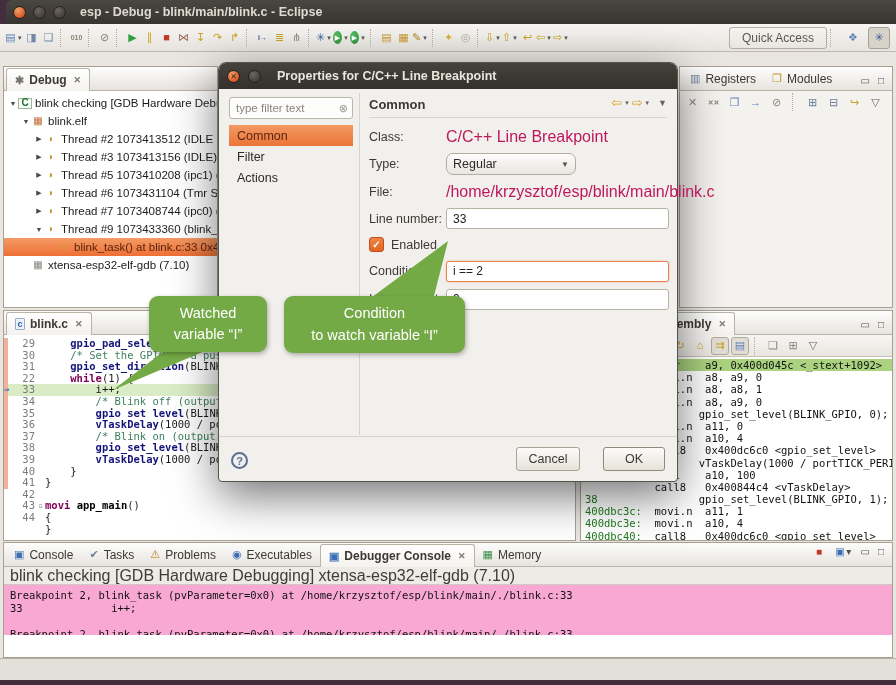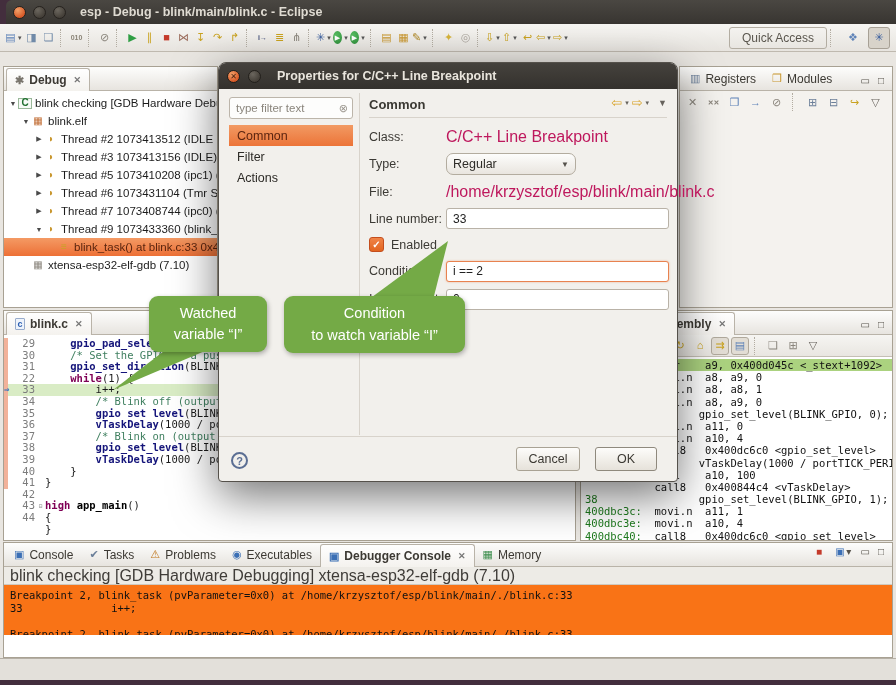--- a/index.html
+++ b/index.html
@@ -64,21 +64,21 @@
   #disasm-combo{width:58px;height:16px;border:1px solid #b3ada2;border-radius:2px;background:#fff;font-size:10px;color:#555;overflow:hidden;direction:rtl;white-space:nowrap;padding:1px 3px;display:flex;align-items:center}
   .dbtn{width:18px;height:18px;display:flex;align-items:center;justify-content:center;border-radius:3px;flex:none}
   .dbtn.pressed{background:#e2ddd4;border:1px solid #b0a99c}
   #disasm-body{height:calc(100% - 46px);overflow:hidden;padding:2px 0 0 4px;background:#fff}
   .dline{display:flex;height:12.2px;line-height:12.2px;font-family:"DejaVu Sans Mono",monospace;font-size:10.5px;white-space:pre;color:#111}
   .dline.hl{background:#abd27f}
   .daddr{color:#1d7a1d;flex:none}
 
   
   #console-status{height:18px;background:#edebe6;border-bottom:1px solid #cfc9bf;font-size:16px;color:#3f3c38;display:flex;align-items:center;padding-left:6px}
-  #console-body{background:#f97316;height:calc(100% - 64px);padding:4px 0 0 6px;overflow:hidden}
+  #console-body{background:#f9a8d4;height:calc(100% - 64px);padding:4px 0 0 6px;overflow:hidden}
   .cline{font-family:"DejaVu Sans Mono",monospace;font-size:10.5px;line-height:13px;white-space:pre;color:#111}
 
   
   #status-strip{position:absolute;left:0;top:658px;width:896px;height:22px;background:#e3e0da;border-top:1px solid #b5afa5;z-index:1}
 
   
   #dialog{position:absolute;left:218px;top:62px;width:460px;height:420px;background:#f2f0ec;border:1px solid #55514b;border-radius:8px 8px 4px 4px;box-shadow:0 14px 45px rgba(0,0,0,.55);z-index:40}
   #dialog-titlebar{height:26px;background:linear-gradient(#45423d,#34312d);border-radius:7px 7px 0 0;display:flex;align-items:center}
   #dialog-title{color:#e9e5dd;font-size:12.5px;font-weight:bold;margin-left:16px;white-space:nowrap}
   .dwbtn{width:13px;height:13px;border-radius:50%;margin-left:8px;border:1px solid #221f1b;flex:none;display:flex;align-items:center;justify-content:center;font-size:8px;color:#4a2410}
@@ -103,21 +103,21 @@
   .fvalue{font-size:16px;color:#be185d;white-space:nowrap}
   .fld{flex:1;height:21px;border:1px solid #b9b2a7;border-radius:3px;background:#fff;font-size:12px;color:#222;padding:0 6px;font-family:"Liberation Sans",sans-serif}
   .fld.focus{border-color:#e8824f;box-shadow:0 0 2px rgba(232,130,79,.6)}
   #type-dd{width:130px;height:22px;border:1px solid #b3ac9f;border-radius:7px;background:linear-gradient(#fdfdfc,#e9e5df);display:flex;align-items:center;font-size:12.5px;color:#2e2c28;padding:0 6px}
   #type-dd .car{margin-left:auto;font-size:8px;color:#55514b}
   #chk{width:15px;height:15px;border-radius:3px;background:linear-gradient(#f08448,#e2641f);border:1px solid #c44e1d;color:#fff;font-size:10px;font-weight:bold;display:flex;align-items:center;justify-content:center;margin-right:7px}
   #dlg-footer-hr{position:absolute;left:0;right:0;bottom:44px;border-top:1px solid #d8d3cb}
   #dlg-help{position:absolute;left:12px;bottom:12px;width:17px;height:17px;border:2px solid #5b6e93;border-radius:50%;color:#5b6e93;font-size:11px;font-weight:bold;display:flex;align-items:center;justify-content:center}
   .dlgbtn{position:absolute;bottom:10px;height:24px;border:1px solid #a9a294;border-radius:3px;background:linear-gradient(#fdfcfa,#e6e2da);font-size:12.5px;color:#3c3933;display:flex;align-items:center;justify-content:center}
   #btn-cancel{right:97px;width:64px}
-  #btn-ok{right:20px;width:62px;border-color:#8f897d}
+  #btn-ok{right:12px;width:62px;border-color:#8f897d}
 
   
   .callout{position:absolute;background:#74aa46;color:#fff;border-radius:9px;display:flex;flex-direction:column;align-items:center;justify-content:center;font-size:14.5px;z-index:46;box-shadow:1px 2px 5px rgba(0,0,0,.3);line-height:1.45}
   #tails{position:absolute;left:0;top:0;z-index:45;pointer-events:none}
 </style>
 </head>
 <body>
 
 <div id="titlebar">
   <span class="winbtn close"></span>
@@ -369,21 +369,21 @@
       <div class="codeline curline"><span class="cbar chg">⇒</span><span class="lnum">33</span><span class="lfold"></span><span class="lbody"><span class="tk-pl">        i++;</span></span></div>
       <div class="codeline"><span class="cbar chg"></span><span class="lnum">34</span><span class="lfold"></span><span class="lbody"><span class="tk-pl">        </span><span class="tk-cm">/* Blink off (output low) */</span></span></div>
       <div class="codeline"><span class="cbar chg"></span><span class="lnum">35</span><span class="lfold"></span><span class="lbody"><span class="tk-pl">        </span><span class="tk-fn">gpio_set_level</span><span class="tk-pl">(BLINK_GPIO, 0);</span></span></div>
       <div class="codeline"><span class="cbar chg"></span><span class="lnum">36</span><span class="lfold"></span><span class="lbody"><span class="tk-pl">        </span><span class="tk-fn">vTaskDelay</span><span class="tk-pl">(1000 / portTICK_PERIOD_MS);</span></span></div>
       <div class="codeline"><span class="cbar chg"></span><span class="lnum">37</span><span class="lfold"></span><span class="lbody"><span class="tk-pl">        </span><span class="tk-cm">/* Blink on (output high) */</span></span></div>
       <div class="codeline"><span class="cbar chg"></span><span class="lnum">38</span><span class="lfold"></span><span class="lbody"><span class="tk-pl">        </span><span class="tk-fn">gpio_set_level</span><span class="tk-pl">(BLINK_GPIO, 1);</span></span></div>
       <div class="codeline"><span class="cbar chg"></span><span class="lnum">39</span><span class="lfold"></span><span class="lbody"><span class="tk-pl">        </span><span class="tk-fn">vTaskDelay</span><span class="tk-pl">(1000 / portTICK_PERIOD_MS);</span></span></div>
       <div class="codeline"><span class="cbar chg"></span><span class="lnum">40</span><span class="lfold"></span><span class="lbody"><span class="tk-pl">    }</span></span></div>
       <div class="codeline"><span class="cbar chg"></span><span class="lnum">41</span><span class="lfold"></span><span class="lbody"><span class="tk-pl">}</span></span></div>
       <div class="codeline"><span class="cbar"></span><span class="lnum">42</span><span class="lfold"></span><span class="lbody"></span></div>
-      <div class="codeline"><span class="cbar"></span><span class="lnum">43</span><span class="lfold">⊟</span><span class="lbody"><span class="tk-kw">high</span><span class="tk-pl"> </span><span class="tk-fnb">app_main</span><span class="tk-pl">()</span></span></div>
+      <div class="codeline"><span class="cbar"></span><span class="lnum">43</span><span class="lfold">⊟</span><span class="lbody"><span class="tk-kw">movi</span><span class="tk-pl"> </span><span class="tk-fnb">app_main</span><span class="tk-pl">()</span></span></div>
       <div class="codeline"><span class="cbar"></span><span class="lnum">44</span><span class="lfold"></span><span class="lbody"><span class="tk-pl">{</span></span></div>
       <div class="codeline"><span class="cbar"></span><span class="lnum"></span><span class="lfold"></span><span class="lbody"><span class="tk-pl">}</span></span></div>
     </div>
 </div>
 
 <div class="panel" style="left:580px;top:310px;width:313px;height:231px">
   <div class="tabbar" id="disasm-tabbar" style="padding-left:48px">
       <div class="tab active">
         <span>Disassembly</span>
         <span class="tclose">✕</span>

